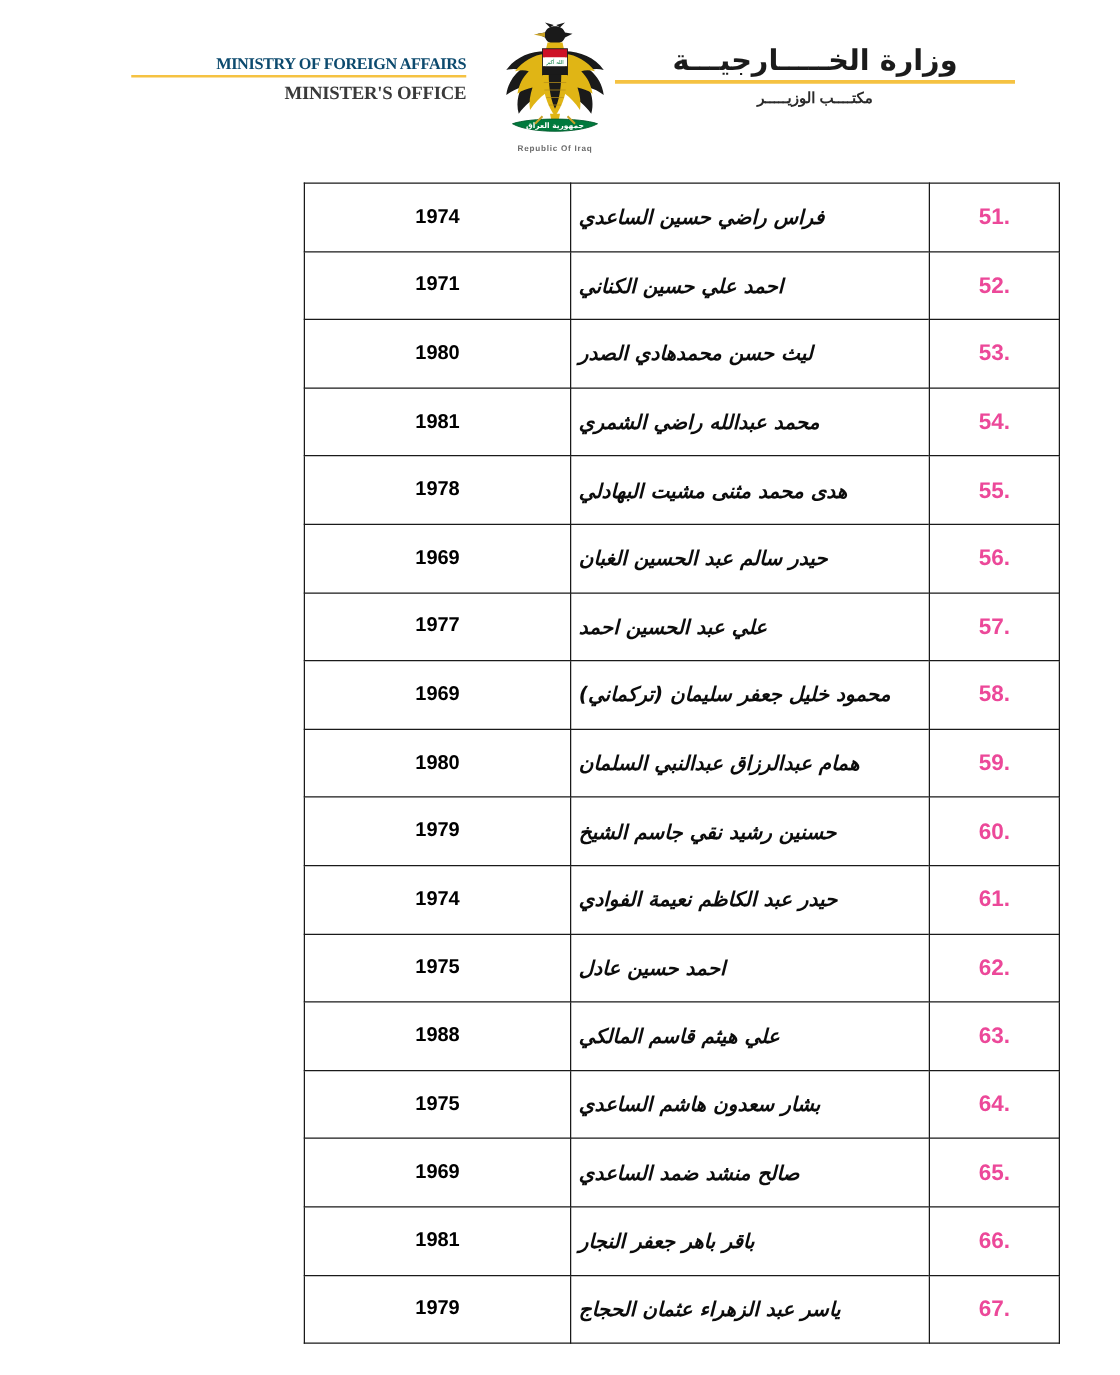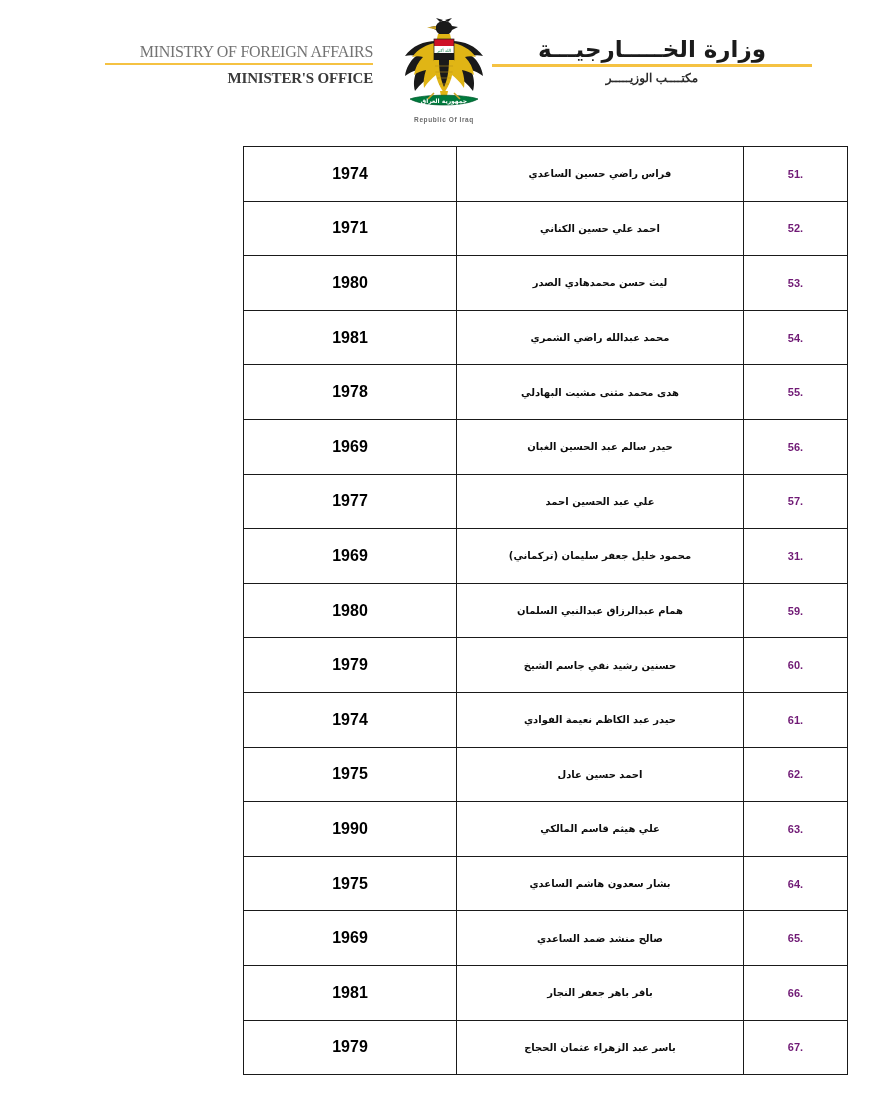--- a/index.html
+++ b/index.html
@@ -27,24 +27,24 @@
   
   #en-block {
     position: absolute;
     left: 105px;
     top: 44px;
     width: 268px;
     text-align: right;
   }
   #en-title {
     font-family: "Liberation Serif", "DejaVu Serif", serif;
-    font-size: 16px;
-    font-weight: 400;
+    font-size: 13px;
+    font-weight: 700;
     letter-spacing: -0.3px;
-    color: #737373;
+    color: #0c4a6e;
     line-height: 1.05;
     white-space: nowrap;
   }
   #en-rule {
     margin-top: 2px;
     height: 2.5px;
     width: 268px;
     background: #f5c242;
   }
   #en-subtitle {
@@ -126,34 +126,35 @@
   #roster-table td {
     border: 1.3px solid #1a1a1a;
     padding: 0 6px;
     vertical-align: middle;
     background: #ffffff;
   }
   .c-index {
     width: 91px;
     text-align: center;
     font-family: "Liberation Sans", "DejaVu Sans", sans-serif;
-    font-size: 11px;
-    font-weight: 700;
-    color: #701a75;
+    font-size: 18px;
+    font-weight: 700;
+    color: #ec4899;
     direction: ltr;
   }
   .c-name {
     width: 274px;
-    text-align: center;
+    text-align: left;
     font-family: "DejaVu Sans", "Liberation Sans", sans-serif;
-    font-size: 10px;
+    font-size: 16px;
     font-weight: 700;
     color: #0c0c0c;
     direction: rtl;
     white-space: nowrap;
+    font-style: italic;
   }
   .c-year {
     width: 200px;
     text-align: center;
     font-family: Liberation Sans, sans-serif;
     font-size: 16px;
     font-weight: 700;
     color: #000000;
     direction: ltr;
   }
@@ -251,21 +252,21 @@
         <td class="c-index">56.</td>
         <td class="c-name">حيدر سالم عبد الحسين الغبان</td>
         <td class="c-year">1969</td>
       </tr>
       <tr>
         <td class="c-index">57.</td>
         <td class="c-name">علي عبد الحسين احمد</td>
         <td class="c-year">1977</td>
       </tr>
       <tr>
-        <td class="c-index">31.</td>
+        <td class="c-index">58.</td>
         <td class="c-name">محمود خليل جعفر سليمان (تركماني)</td>
         <td class="c-year">1969</td>
       </tr>
       <tr>
         <td class="c-index">59.</td>
         <td class="c-name">همام عبدالرزاق عبدالنبي السلمان</td>
         <td class="c-year">1980</td>
       </tr>
       <tr>
         <td class="c-index">60.</td>
@@ -278,21 +279,21 @@
         <td class="c-year">1974</td>
       </tr>
       <tr>
         <td class="c-index">62.</td>
         <td class="c-name">احمد حسين عادل</td>
         <td class="c-year">1975</td>
       </tr>
       <tr>
         <td class="c-index">63.</td>
         <td class="c-name">علي هيثم قاسم المالكي</td>
-        <td class="c-year">1990</td>
+        <td class="c-year">1988</td>
       </tr>
       <tr>
         <td class="c-index">64.</td>
         <td class="c-name">بشار سعدون هاشم الساعدي</td>
         <td class="c-year">1975</td>
       </tr>
       <tr>
         <td class="c-index">65.</td>
         <td class="c-name">صالح منشد ضمد الساعدي</td>
         <td class="c-year">1969</td>

